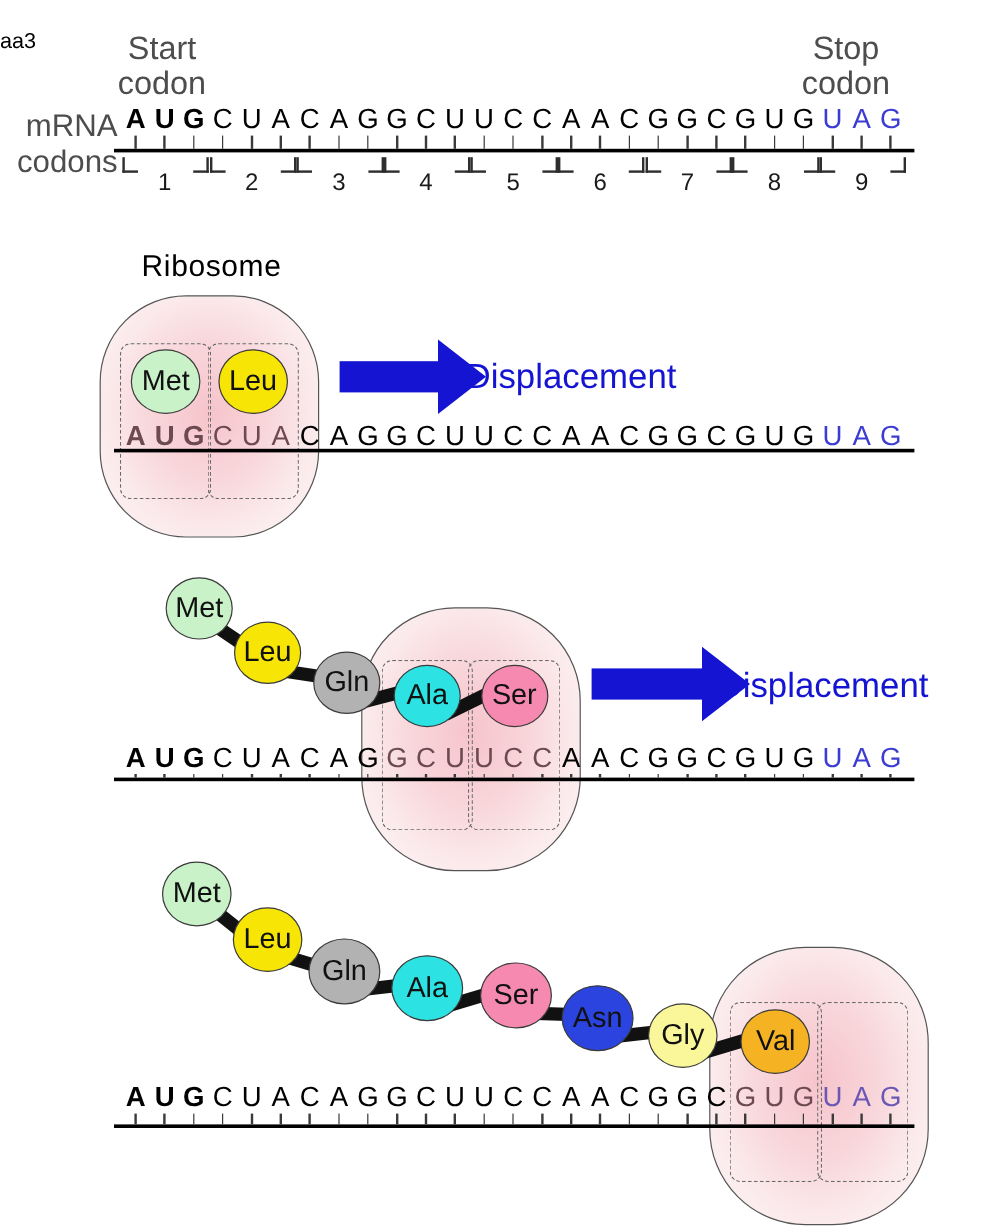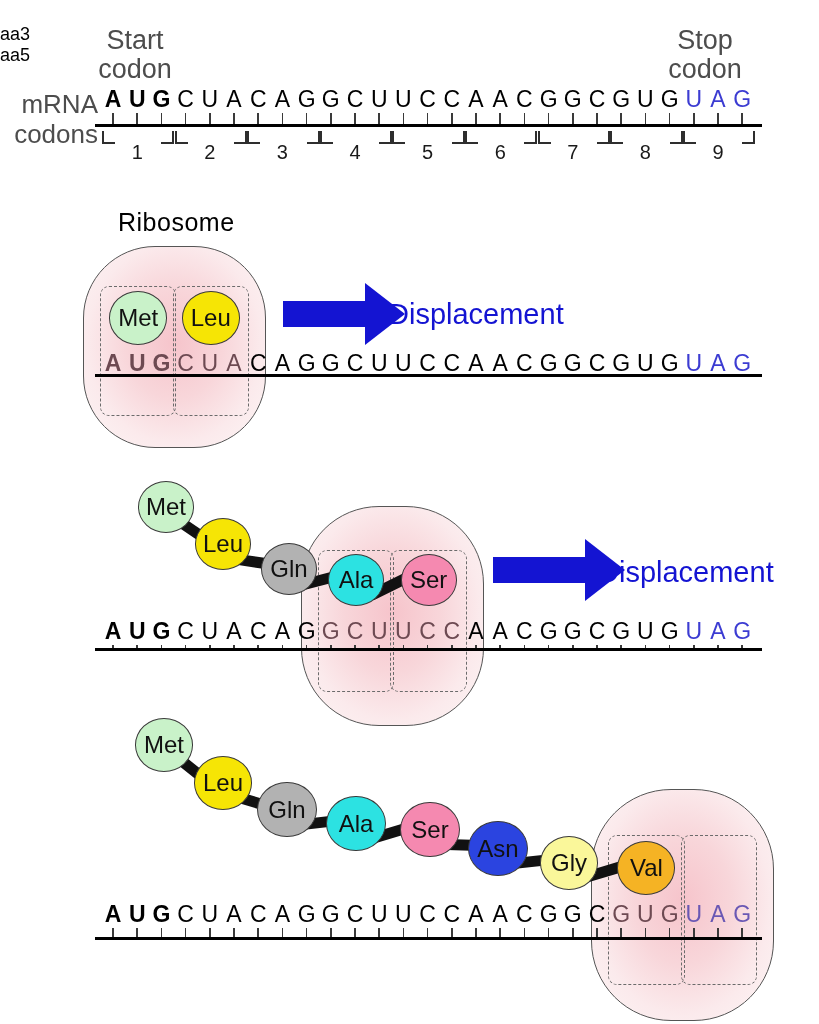--- a/index.html
+++ b/index.html
@@ -279,21 +279,20 @@
       <div class="tick" style="left:741.4px;top:645px;height:3px;"></div>
       <div class="bond" style="left:181px;top:517px;width:30.23243291566195px;transform:rotate(34.21570213243741deg);transform-origin:0 50%;"></div>
       <div class="bond" style="left:238px;top:554px;width:34.36568055487916px;transform:rotate(8.36588612403259deg);transform-origin:0 50%;"></div>
       <div class="bond" style="left:304px;top:579px;width:36.138621999185304px;transform:rotate(-14.420773127510984deg);transform-origin:0 50%;"></div>
       <div class="bond" style="left:371px;top:590px;width:45.25881129680713px;transform:rotate(-26.225356859765366deg);transform-origin:0 50%;"></div>
       <div class="aa" style="left:138px;top:481px;width:54px;height:49.68px;background:#c9f2c9;">Met</div>
       <div class="aa" style="left:195px;top:518px;width:54px;height:49.68px;background:#f6e505;">Leu</div>
       <div class="aa" style="left:261px;top:543px;width:54px;height:49.68px;background:#b2b2b2;">Gln</div>
       <div class="aa-tag" style="left:302px;top:530px;margin-top:24px;">aa3</div>
       <div class="aa" style="left:328px;top:554px;width:54px;height:49.68px;background:#2ce2e2;">Ala</div>
-      <div class="aa-tag" style="left:339px;top:537px;">aa5</div>
       <div class="aa" style="left:400.59999999999997px;top:554px;width:54px;height:49.68px;background:#f589b0;">Ser</div>
       <div class="arrow-shaft" style="left:493px;top:557px;width:92px;height:26px;"></div>
       <div class="arrow-head" style="left:585px;top:539px;"></div>
     </div>
   <div class="abs displacement" style="left:598px;top:556px;">Displacement</div>
 
   <div class="abs" id="panel3" style="left:0;top:0;width:819px;height:1024px;">
       <div class="ribosome" style="left:591.2px;top:788.5px;width:180.9999999999999px;height:230px;border-radius:80px;"></div>
       <div class="site" style="left:608.2px;top:834.5px;width:74.39999999999998px;height:148px;"></div>
       <div class="site" style="left:680.8px;top:834.5px;width:74.39999999999998px;height:148px;"></div>

